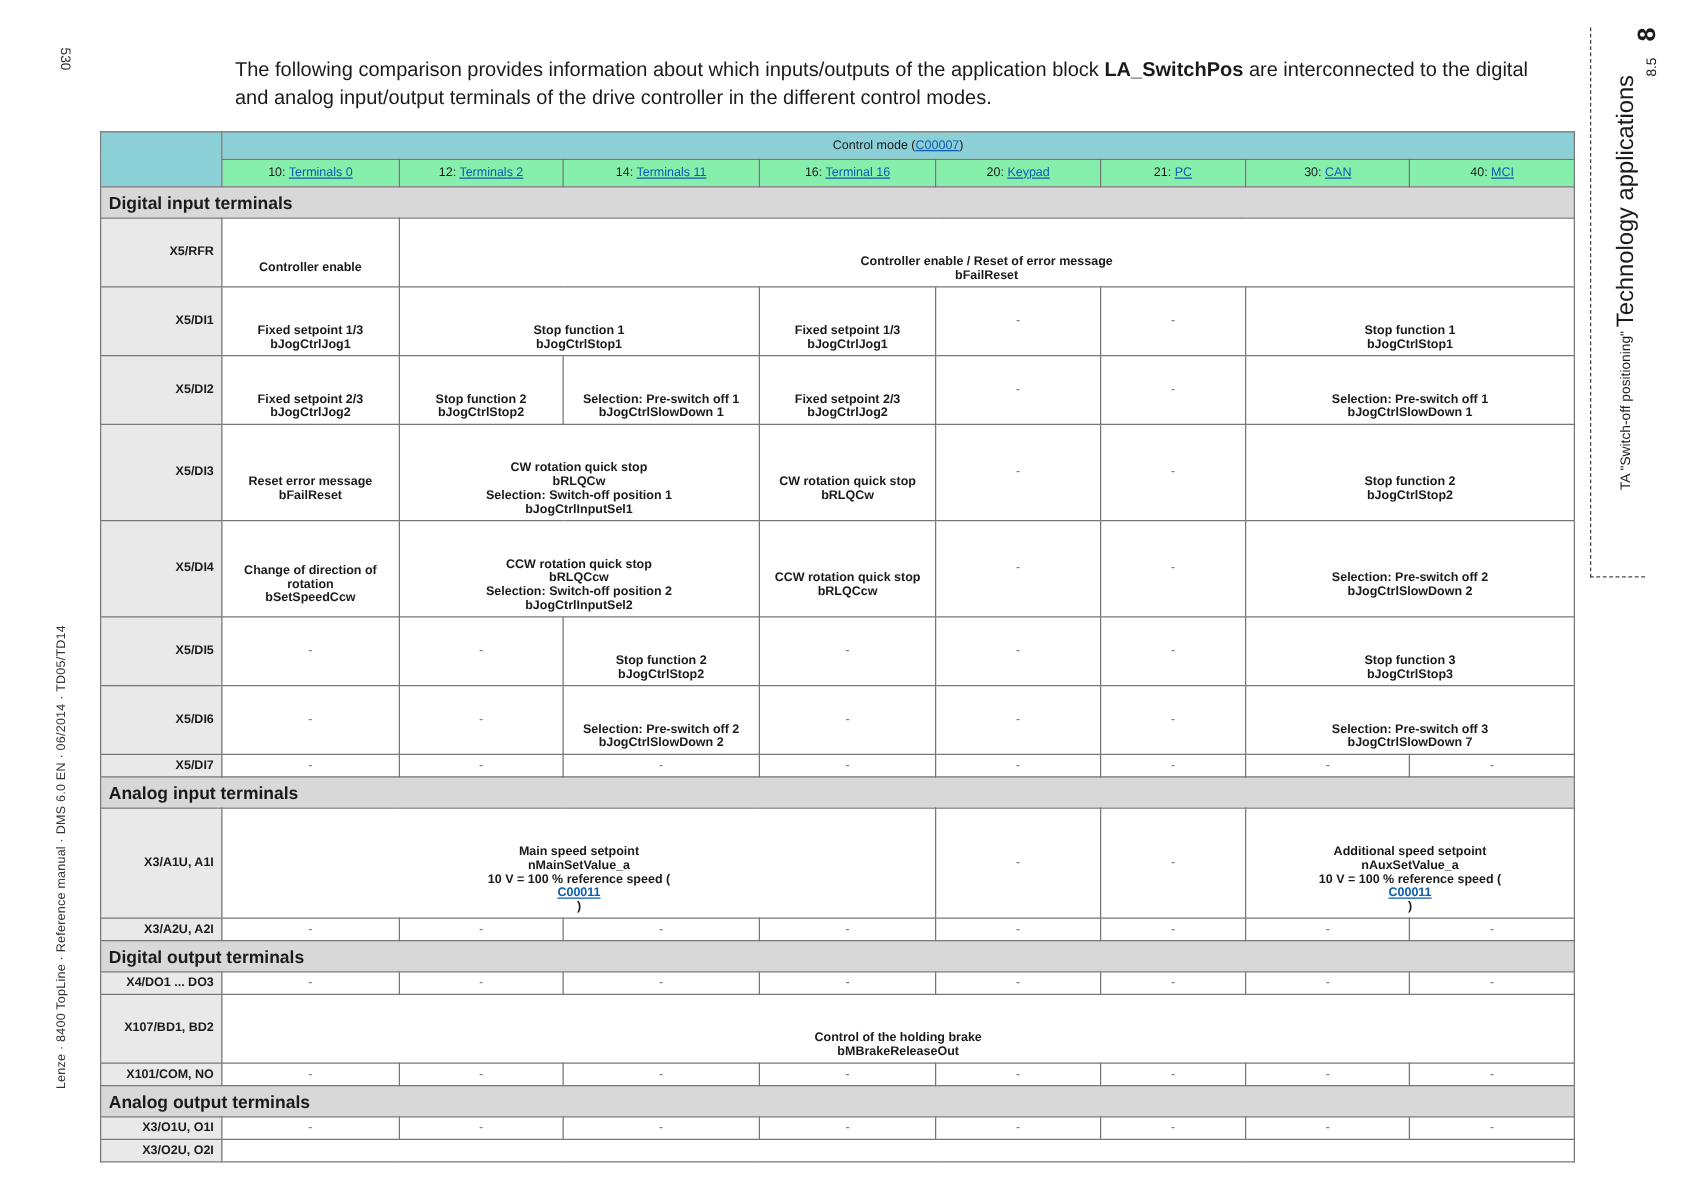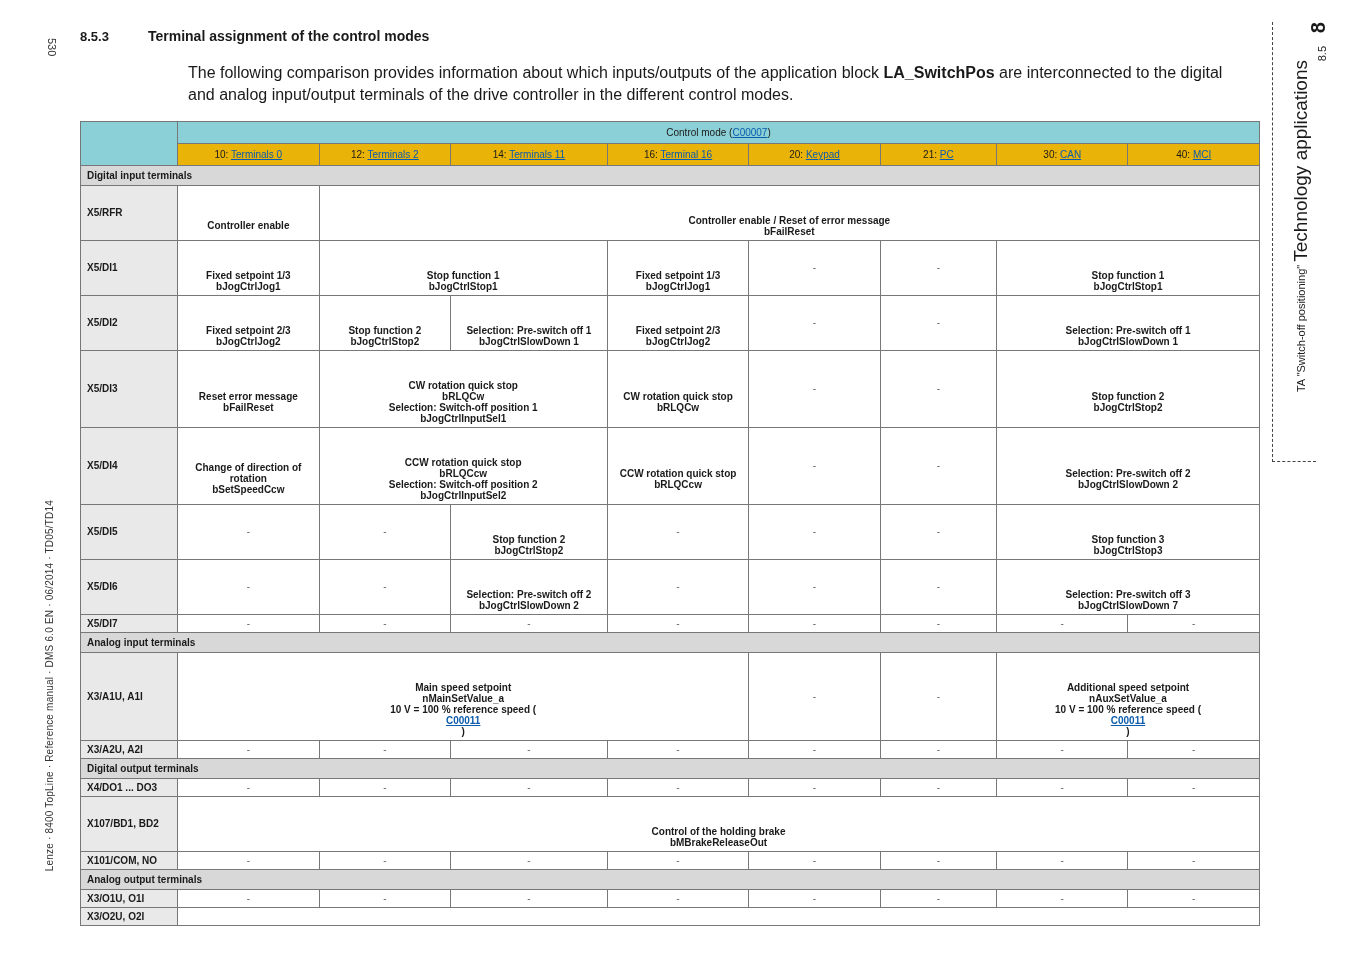--- a/index.html
+++ b/index.html
@@ -83,43 +83,44 @@
     width: 100%;
     table-layout: fixed;
     font-size: 10px;
   }
   th, td {
     border: 1px solid #777;
     padding: 3px 6px;
     vertical-align: middle;
   }
   .hdr-row th {
-    background: #eab308;
+    background: #86efac;
     font-weight: 400;
     text-align: center;
     padding: 5px 4px;
   }
   .hdr-row-top th {
     background: #8bd0d6;
     text-align: center;
     font-weight: 400;
     padding: 5px 4px;
   }
   .hdr-row-top th:first-child { background:#8bd0d6; }
   .section-row td {
     background: #d8d8d8;
     font-weight: 700;
-    font-size: 10px;
+    font-size: 14px;
     padding: 4px 6px;
   }
   .label-cell {
     background: #e9e9e9;
     font-weight: 700;
     font-size: 10px;
     white-space: nowrap;
+    text-align: right;
   }
   .data-cell { text-align: center; background: #fff; }
   .link { color: #0b5cad; text-decoration: underline; cursor: pointer; }
   .dash { color:#666; }
   .twoLine b { display:block; font-weight:700;margin-top:26px; }
   .twoLine span { display:block; font-weight:700; }
   col.c0 { width: 96px; }
   col.c1 { width: 140px; }
   col.c2 { width: 130px; }
   col.c3 { width: 155px; }
@@ -148,24 +149,20 @@
 <div class="page-right-num8">8</div>
 <div class="page-right-num85">8.5</div>
 <div class="right-block">
   <span class="small">TA "Switch-off positioning"</span>
   <span class="big">Technology applications</span>
 </div>
 
 <div class="vertical-footer">Lenze · 8400 TopLine · Reference manual · DMS 6.0 EN · 06/2014 · TD05/TD14</div>
 
 <div class="content">
-  <div>
-    <span class="sec-num">8.5.3</span>
-    <span class="sec-title">Terminal assignment of the control modes</span>
-  </div>
 
   <div class="intro">
     The following comparison provides information about which inputs/outputs of the application block
     <b>LA_SwitchPos</b>
     are interconnected to the digital and analog input/output terminals of the drive controller in the different control modes.
   </div>
 
   <table>
     <colgroup>
       <col class="c0">

